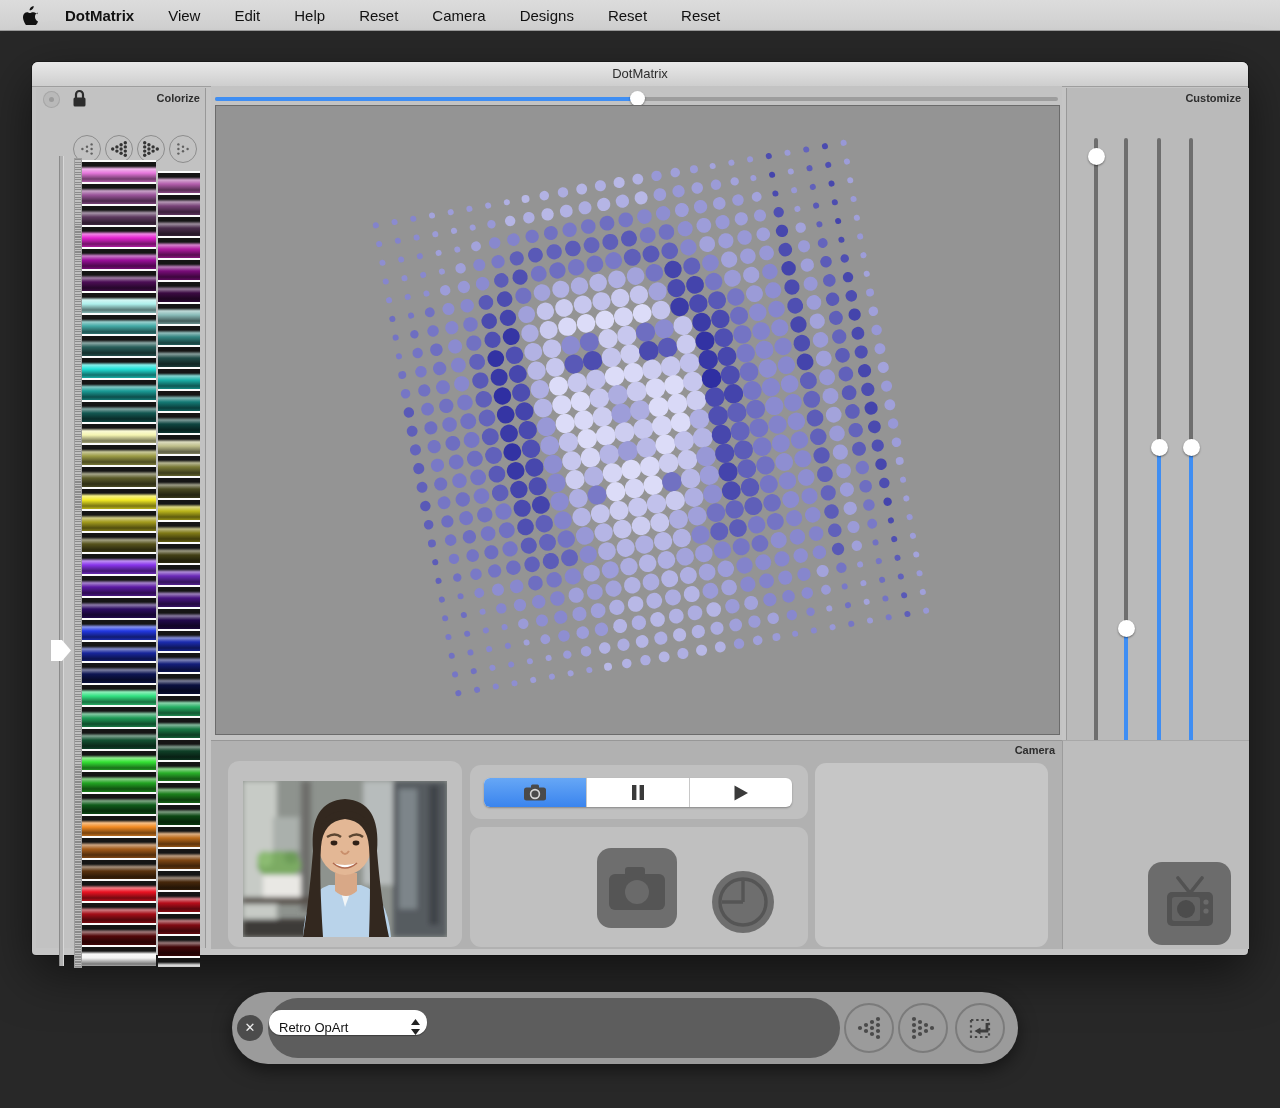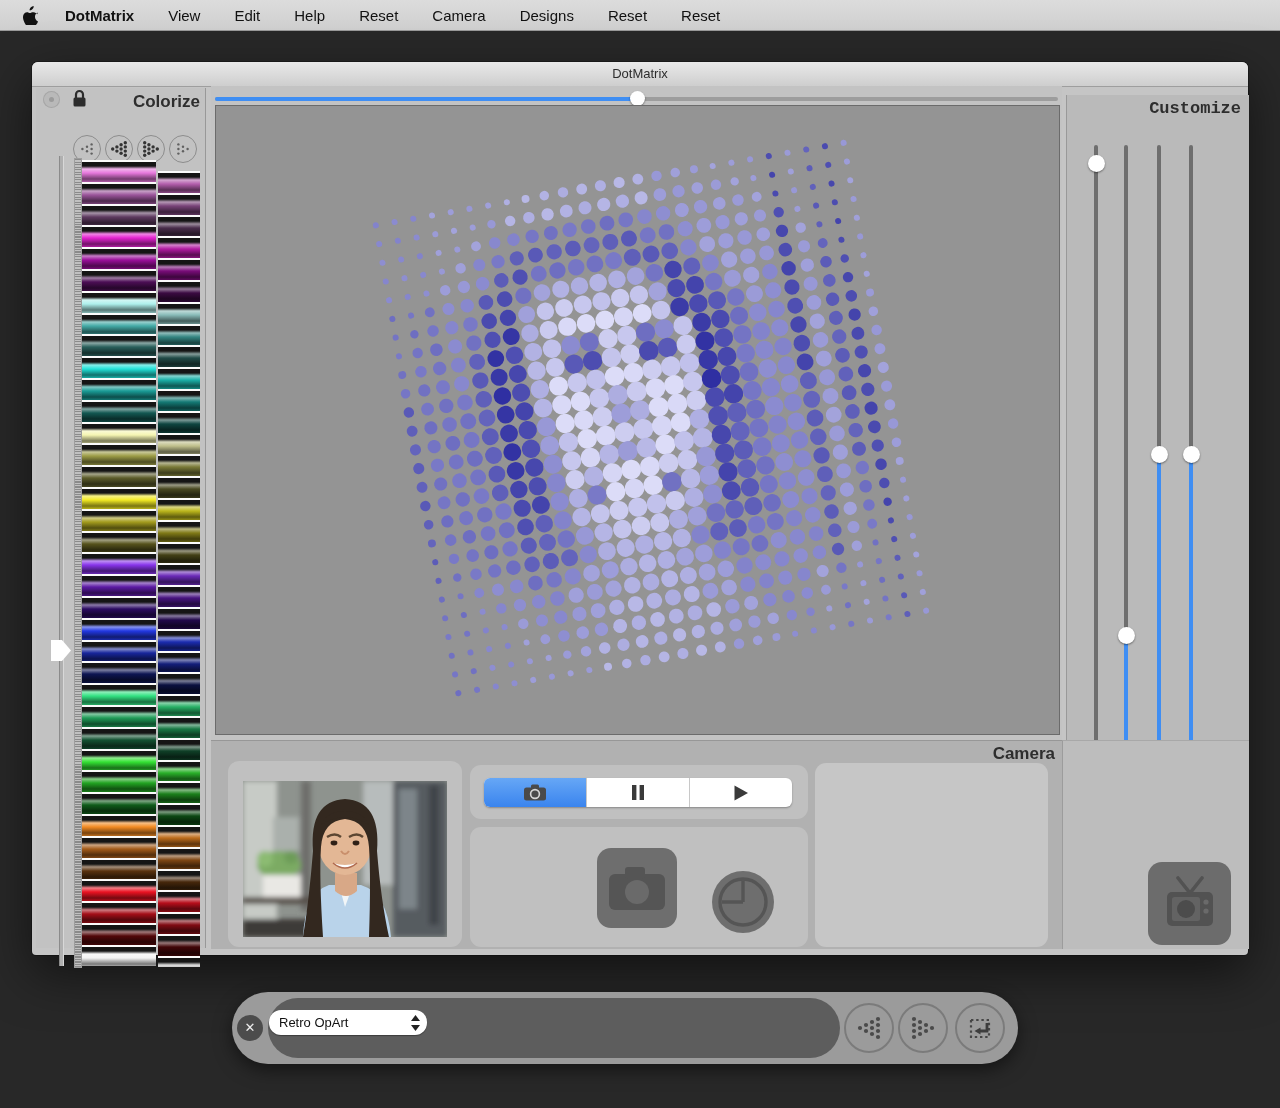--- a/index.html
+++ b/index.html
@@ -33,21 +33,21 @@
     background:linear-gradient(#e9e9e9,#cecece);
     border-bottom:1px solid #9e9e9e;border-radius:6px 6px 0 0;
     text-align:center;font-size:13px;color:#2d2d2d;line-height:23px;
   }
 
   
   #colorize-panel{
     position:absolute;left:4px;top:26px;width:169px;height:860px;
     background:#c2c2c2;border-right:1px solid #989898;
   }
-  .panel-label{font-size:17px;font-weight:bold;color:#2e2e2e;}
+  .panel-label{font-size:11px;font-weight:bold;color:#2e2e2e;}
   #colorize-label{position:absolute;right:5px;top:4px;}
   #palette-reset-button{
     position:absolute;left:7px;top:3px;width:17px;height:17px;border-radius:50%;
     background:#b9b9b9;box-shadow:inset 0 0 0 1px #a6a6a6;
   }
   #palette-reset-button::after{
     content:"";position:absolute;left:6px;top:6px;width:5px;height:5px;border-radius:50%;background:#9b9b9b;
   }
   #lock-icon{position:absolute;left:36px;top:1px;}
   .pal-nav{
@@ -79,22 +79,22 @@
   #top-slider .track{position:absolute;left:0;top:6px;width:100%;height:4px;background:#9d9d9d;border-radius:2px;}
   #top-slider .fill{position:absolute;left:0;top:6px;height:4px;border-radius:2px;}
   #top-slider .thumb{position:absolute;top:0px;width:15px;height:15px;border-radius:50%;background:#fff;box-shadow:0 1px 2px rgba(0,0,0,.45);}
   #canvas{
     position:absolute;left:4px;top:19px;width:843px;height:628px;
     background:#949494;border:1px solid #6b6b6b;box-sizing:content-box;
   }
 
   
   #customize-panel{
-    position:absolute;left:1034px;top:33px;width:182px;height:652px;
-    background:#bababa;border-left:1px solid #999;font-family:Liberation Mono, monospace;
+    position:absolute;left:1034px;top:26px;width:182px;height:652px;
+    background:#bababa;border-left:1px solid #999;
   }
   #customize-label{position:absolute;right:8px;top:4px;}
   .vtrack{position:absolute;width:4px;border-radius:2px;background:#6e6e6e;}
   .vfill{position:absolute;width:4px;border-radius:2px;}
   .vthumb{position:absolute;width:17px;height:17px;border-radius:50%;background:#fff;box-shadow:0 1px 2px rgba(0,0,0,.45);}
 
   
   #camera-bar{
     position:absolute;left:179px;top:678px;width:851px;height:208px;
     background:#b1b1b1;border-top:1px solid #979797;
@@ -137,21 +137,21 @@
   }
   #hud-close{
     position:absolute;left:5px;top:23px;width:26px;height:26px;border-radius:50%;
     background:#4c4c4c;color:#eee;font-size:13px;font-weight:bold;text-align:center;line-height:26px;
   }
   #hud-inner{
     position:absolute;left:36px;top:6px;width:572px;height:60px;border-radius:30px;background:#5d5d5d;
   }
   .hud-select{
     position:absolute;top:18px;height:25px;background:#fff;border-radius:12px;
-    font-size:13px;color:#111;display:flex;align-items:center;
+    font-size:13px;color:#111;display:flex;align-items:flex-end;
     box-shadow:0 1px 1px rgba(0,0,0,.35);
   }
   .hud-select .val{flex:1;padding-left:10px;white-space:nowrap;overflow:hidden;}
   .hud-select svg{margin-right:7px;flex:none;}
   #hud-select-1{left:37px;width:158px;}
   #hud-select-2{left:210px;width:323px;}
   .hud-round{
     position:absolute;top:11px;width:50px;height:50px;border-radius:50%;
     border:2px solid #7b7b7b;box-sizing:border-box;
     display:flex;align-items:center;justify-content:center;

